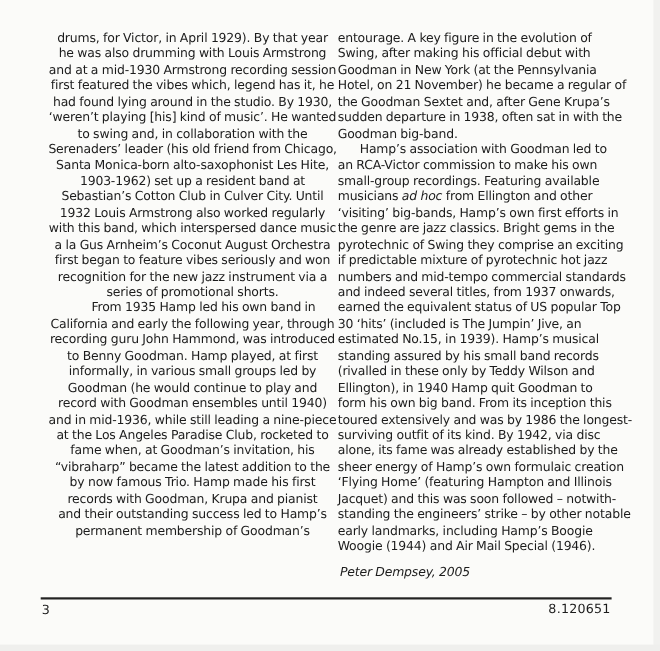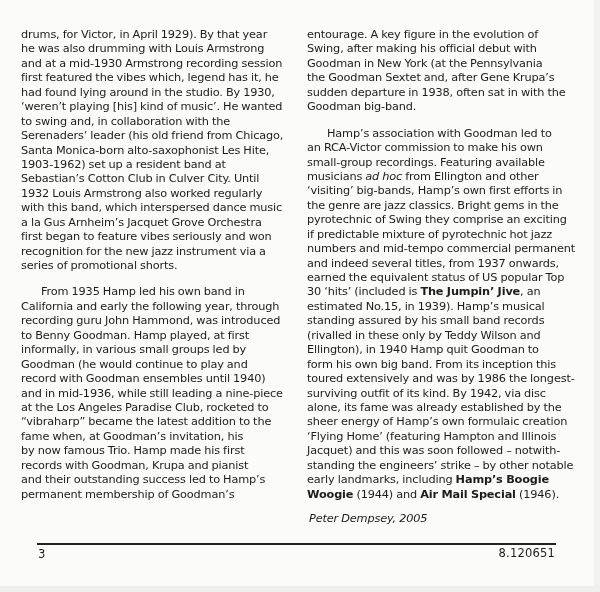--- a/index.html
+++ b/index.html
@@ -6,25 +6,25 @@
   body {
     width: 600px; height: 592px; background: #fbfbf9; position: relative; overflow: hidden;
     font-family: "DejaVu Sans", sans-serif; color: #1c1c1c;
   }
   .page-edge-right { position: absolute; right: 0; top: 0; width: 6px; height: 100%; background: #f1f1ef; }
   .page-edge-bottom { position: absolute; left: 0; bottom: 0; width: 100%; height: 6px; background: #efefed; }
   .col {
     position: absolute; top: 28px; font-size: 11.3px; line-height: 14.45px; letter-spacing: -0.15px;
     word-spacing: -0.3px; white-space: nowrap;
   }
-  .col-left { left: 21px; width: 262px; }
+  .col-left { left: 44px; width: 262px; text-align: center; }
   .col-right { left: 307px; width: 258px; }
   .line { display: block; height: 14.45px; }
-  .indent { padding-left: 20px; margin-top: 12px; }
-  .b { font-weight: bold; }
+  .indent { padding-left: 20px; }
+  .b { font-weight: normal; }
   .i { font-style: italic; }
   .gap { display: block; height: 10px; }
   .rule { position: absolute; top: 543px; left: 37px; width: 519px; height: 1.6px; background: #222; }
   .folio-left { position: absolute; left: 38px; top: 547px; font-size: 11.5px; }
   .folio-right { position: absolute; right: 45px; top: 546px; font-size: 11.5px; letter-spacing: 0.2px; }
 </style>
 </head>
 <body>
 
 <div class="page-edge-right"></div>
@@ -37,57 +37,58 @@
   <span class="line">first featured the vibes which, legend has it, he</span>
   <span class="line">had found lying around in the studio. By 1930,</span>
   <span class="line">‘weren’t playing [his] kind of music’. He wanted</span>
   <span class="line">to swing and, in collaboration with the</span>
   <span class="line">Serenaders’ leader (his old friend from Chicago,</span>
   <span class="line">Santa Monica-born alto-saxophonist Les Hite,</span>
   <span class="line">1903-1962) set up a resident band at</span>
   <span class="line">Sebastian’s Cotton Club in Culver City. Until</span>
   <span class="line">1932 Louis Armstrong also worked regularly</span>
   <span class="line">with this band, which interspersed dance music</span>
-  <span class="line">a la Gus Arnheim’s Jacquet Grove Orchestra</span>
+  <span class="line">a la Gus Arnheim’s Coconut August Orchestra</span>
   <span class="line">first began to feature vibes seriously and won</span>
   <span class="line">recognition for the new jazz instrument via a</span>
   <span class="line">series of promotional shorts.</span>
   <span class="line indent">From 1935 Hamp led his own band in</span>
   <span class="line">California and early the following year, through</span>
   <span class="line">recording guru John Hammond, was introduced</span>
   <span class="line">to Benny Goodman.  Hamp played, at first</span>
   <span class="line">informally, in various small groups led by</span>
   <span class="line">Goodman (he would continue to play and</span>
   <span class="line">record with Goodman ensembles until 1940)</span>
   <span class="line">and in mid-1936, while still leading a nine-piece</span>
   <span class="line">at the Los Angeles Paradise Club, rocketed to</span>
+  <span class="line">fame when, at Goodman’s invitation, his</span>
   <span class="line">“vibraharp” became the latest addition to the</span>
-  <span class="line">fame when, at Goodman’s invitation, his</span>
   <span class="line">by now famous Trio.  Hamp made his first</span>
   <span class="line">records with Goodman, Krupa and pianist</span>
   <span class="line">and their outstanding success led to Hamp’s</span>
   <span class="line">permanent membership of Goodman’s</span>
 </div>
 
 <div class="col col-right">
   <span class="line">entourage. A key figure in the evolution of</span>
   <span class="line">Swing, after making his official debut with</span>
   <span class="line">Goodman in New York (at the Pennsylvania</span>
+  <span class="line">Hotel, on 21 November) he became a regular of</span>
   <span class="line">the Goodman Sextet and, after Gene Krupa’s</span>
   <span class="line">sudden departure in 1938, often sat in with the</span>
   <span class="line">Goodman big-band.</span>
   <span class="line indent">Hamp’s association with Goodman led to</span>
   <span class="line">an RCA-Victor commission to make his own</span>
   <span class="line">small-group recordings. Featuring available</span>
   <span class="line"><span>musicians </span><span class="i">ad hoc</span><span> from Ellington and other</span></span>
   <span class="line">‘visiting’ big-bands, Hamp’s own first efforts in</span>
   <span class="line">the genre are jazz classics. Bright gems in the</span>
   <span class="line">pyrotechnic of Swing they comprise an exciting</span>
   <span class="line">if predictable mixture of pyrotechnic hot jazz</span>
-  <span class="line">numbers and mid-tempo commercial permanent</span>
+  <span class="line">numbers and mid-tempo commercial standards</span>
   <span class="line">and indeed several titles, from 1937 onwards,</span>
   <span class="line">earned the equivalent status of US popular Top</span>
   <span class="line"><span>30 ‘hits’ (included is </span><span class="b">The Jumpin’ Jive</span><span>, an</span></span>
   <span class="line">estimated No.15, in 1939). Hamp’s musical</span>
   <span class="line">standing assured by his small band records</span>
   <span class="line">(rivalled in these only by Teddy Wilson and</span>
   <span class="line">Ellington), in 1940 Hamp quit Goodman to</span>
   <span class="line">form his own big band. From its inception this</span>
   <span class="line">toured extensively and was by 1986 the longest-</span>
   <span class="line">surviving outfit of its kind. By 1942, via disc</span>

